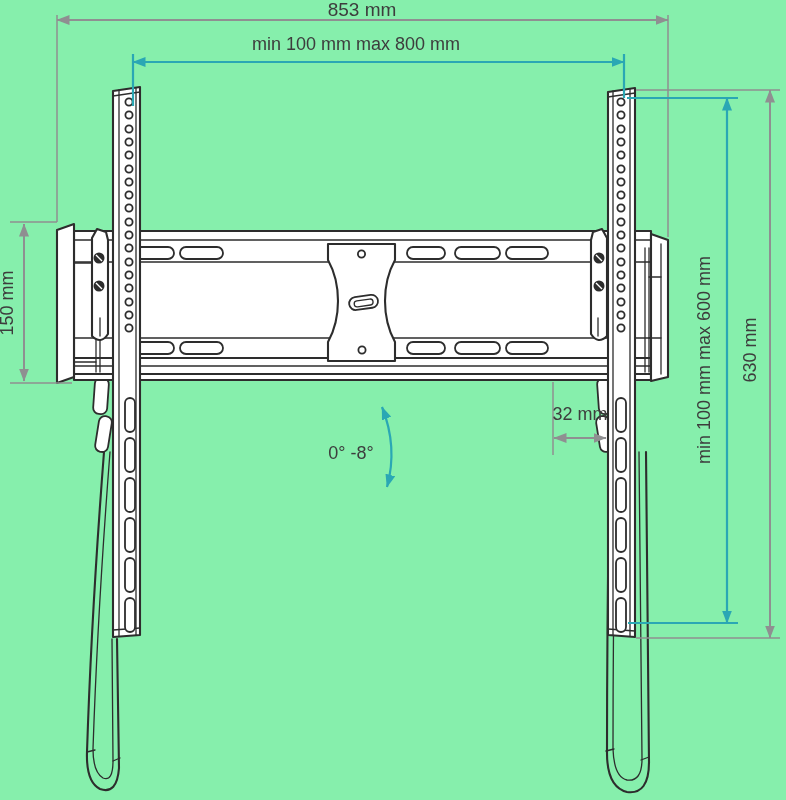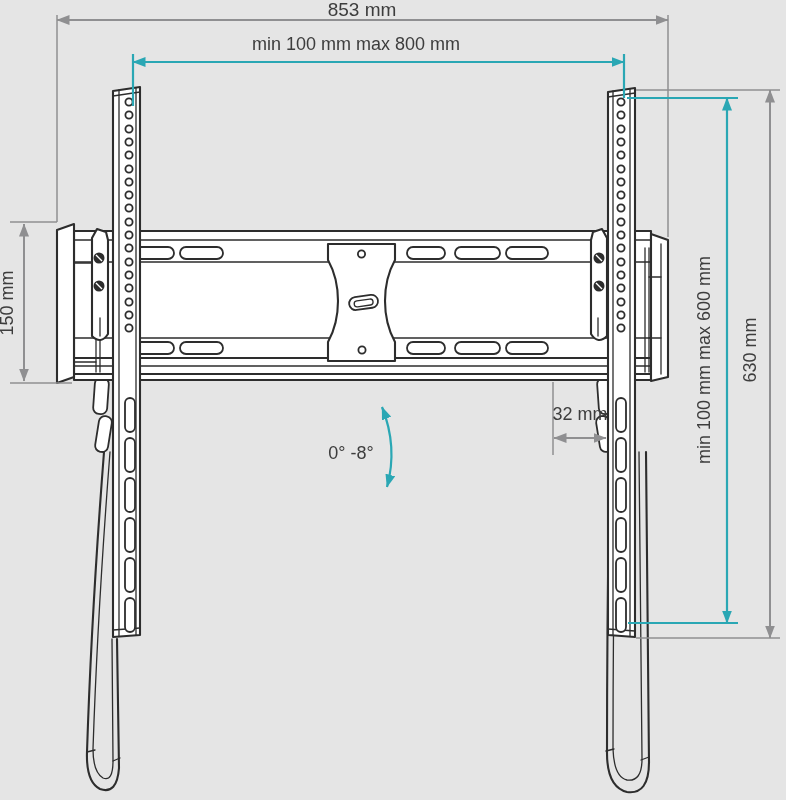--- a/index.html
+++ b/index.html
@@ -1,16 +1,16 @@
 <!DOCTYPE html>
 <html><head>
 <meta charset="utf-8">
 <style>
   html,body{margin:0;padding:0;background:#ffffff;}
-  .stage{position:relative;width:786px;height:800px;background:#e5e5e5;overflow:hidden;}
+  .stage{position:relative;width:786px;height:800px;background:#86efac;overflow:hidden;}
   svg{position:absolute;left:0;top:0;}
   .ln{stroke:#2d2d2d;fill:none;stroke-width:2.1;stroke-linejoin:round;stroke-linecap:round;}
   .lnt{stroke:#2d2d2d;fill:none;stroke-width:1.3;stroke-linejoin:round;stroke-linecap:round;}
   .wh{fill:#ffffff;}
   .hole{fill:#ffffff;stroke:#2d2d2d;stroke-width:1.8;}
   .slot{fill:#ffffff;stroke:#2d2d2d;stroke-width:1.8;}
   .dark{fill:#2d2d2d;stroke:none;}
   .dimg{stroke:#8f8f91;fill:none;stroke-width:2;}
   .dimgt{stroke:#8f8f91;fill:none;stroke-width:1.5;}
   .dimt{stroke:#2aa7b4;fill:none;stroke-width:2.2;}

